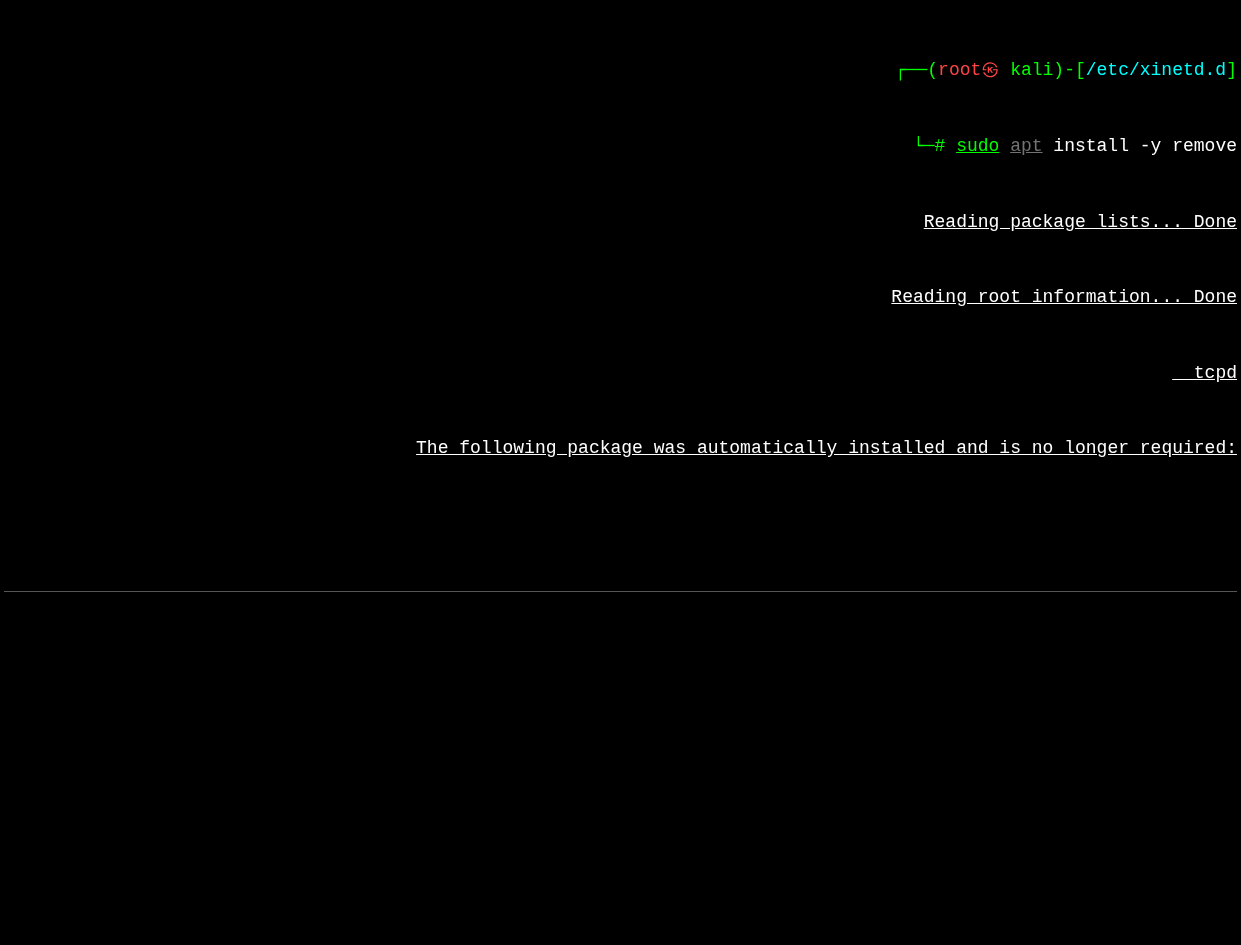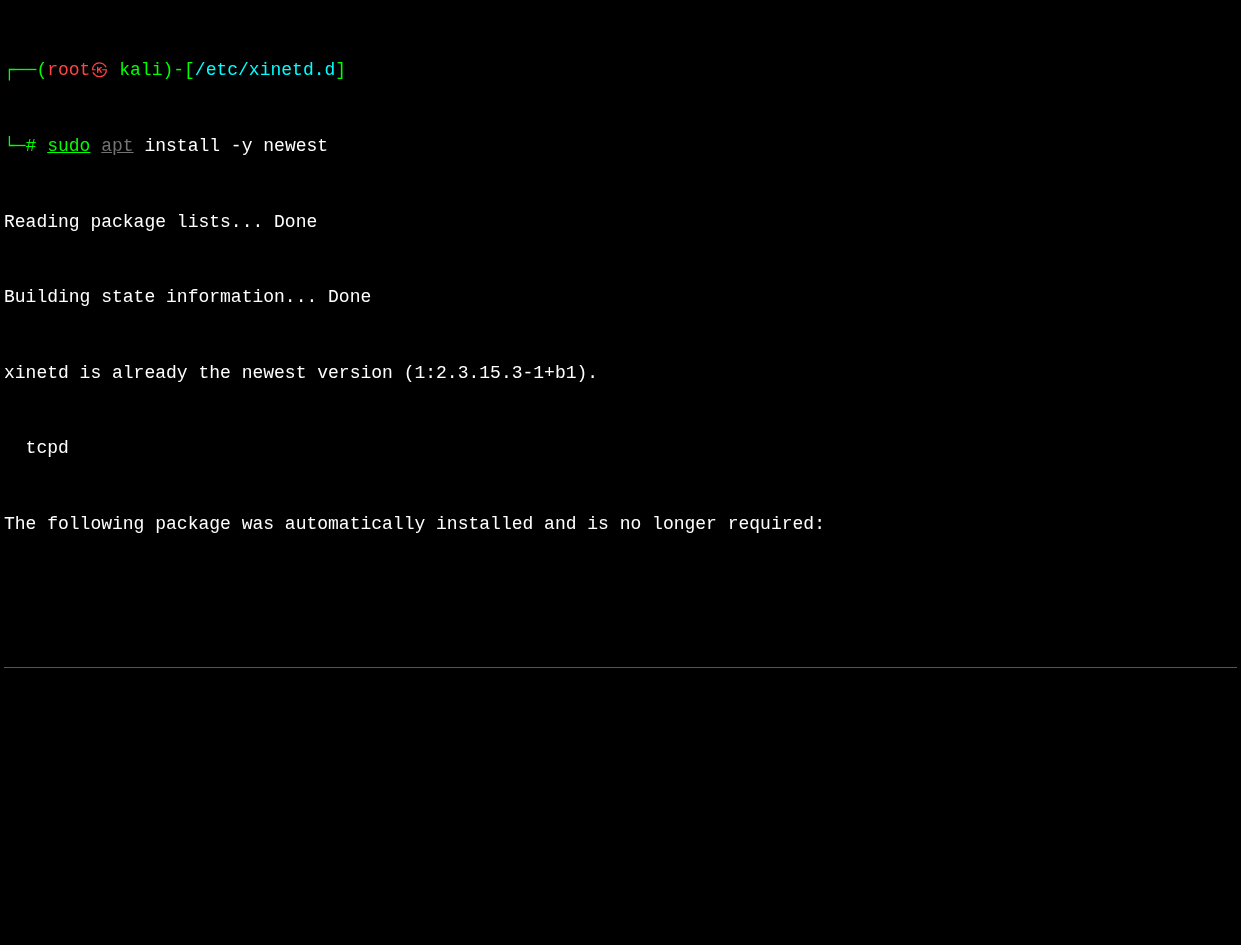--- a/index.html
+++ b/index.html
@@ -13,45 +13,44 @@
       font-size: 18px;
       color: #ffffff;
       width: 1241px;
       min-height: 945px;
       padding: 8px 4px;
       line-height: 1.4;
     }
     .terminal {
       white-space: pre;
     }
-    .white { color: #ffffff; }
+    .white { color: #ffffff; text-decoration: underline; }
     .prompt-bracket { color: #00ff00; }
     .prompt-user { color: #ff4444; }
     .prompt-path { color: #00ffff; }
     .cmd-sudo { color: #00ff00; text-decoration: underline; }
     .cmd-apt { color: #737373; text-decoration: underline; }
     .underline { text-decoration: underline; margin-top: 40px; }
-    .line { display: block; }
+    .line { display: block; text-align: right; }
     .prompt-symbol { color: #00ff00; }
     .cmd-text { color: #ffffff; }
     .divider {
       border: none;
       border-top: 1px solid #555555;
       margin: 4px 0;
     }
   </style>
 </head>
 <body>
 
 <div class="terminal">
   <span class="line"><span class="prompt-bracket">┌──(</span><span class="prompt-user">root㉿</span><span class="prompt-bracket"> kali</span><span class="prompt-bracket">)-[</span><span class="prompt-path">/etc/xinetd.d</span><span class="prompt-bracket">]</span></span>
-  <span class="line"><span class="prompt-bracket">└─</span><span class="prompt-symbol"># </span><span class="cmd-sudo underline">sudo</span><span class="cmd-text"> </span><span class="cmd-apt underline">apt</span><span class="cmd-text"> install -y newest</span></span>
+  <span class="line"><span class="prompt-bracket">└─</span><span class="prompt-symbol"># </span><span class="cmd-sudo underline">sudo</span><span class="cmd-text"> </span><span class="cmd-apt underline">apt</span><span class="cmd-text"> install -y remove</span></span>
   <span class="line"><span class="white">Reading package lists... Done</span></span>
-  <span class="line"><span class="white">Building state information... Done</span></span>
-  <span class="line"><span class="white">xinetd is already the newest version (1:2.3.15.3-1+b1).</span></span>
+  <span class="line"><span class="white">Reading root information... Done</span></span>
   <span class="line"><span class="white">  tcpd</span></span>
   <span class="line"><span class="white">The following package was automatically installed and is no longer required:</span></span>
   <span class="line"> </span>
   <hr class="divider">
   
   
   
   
   
   

